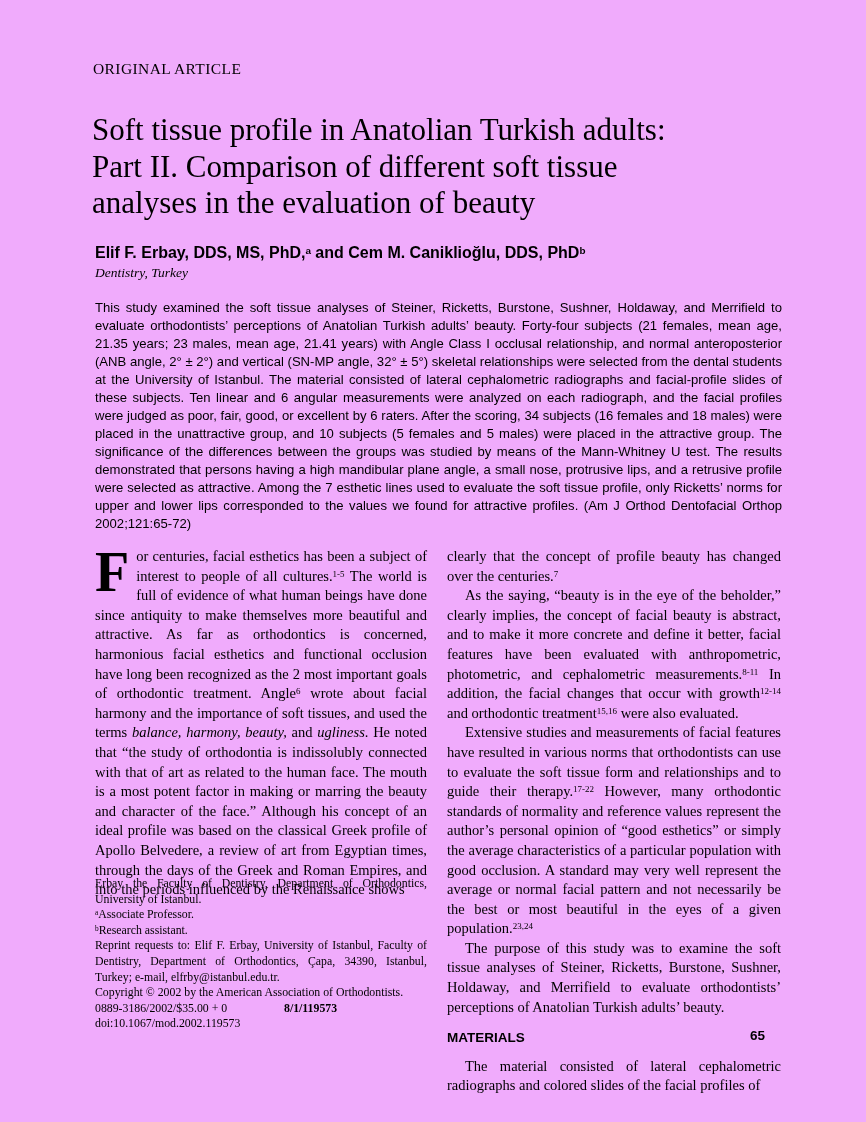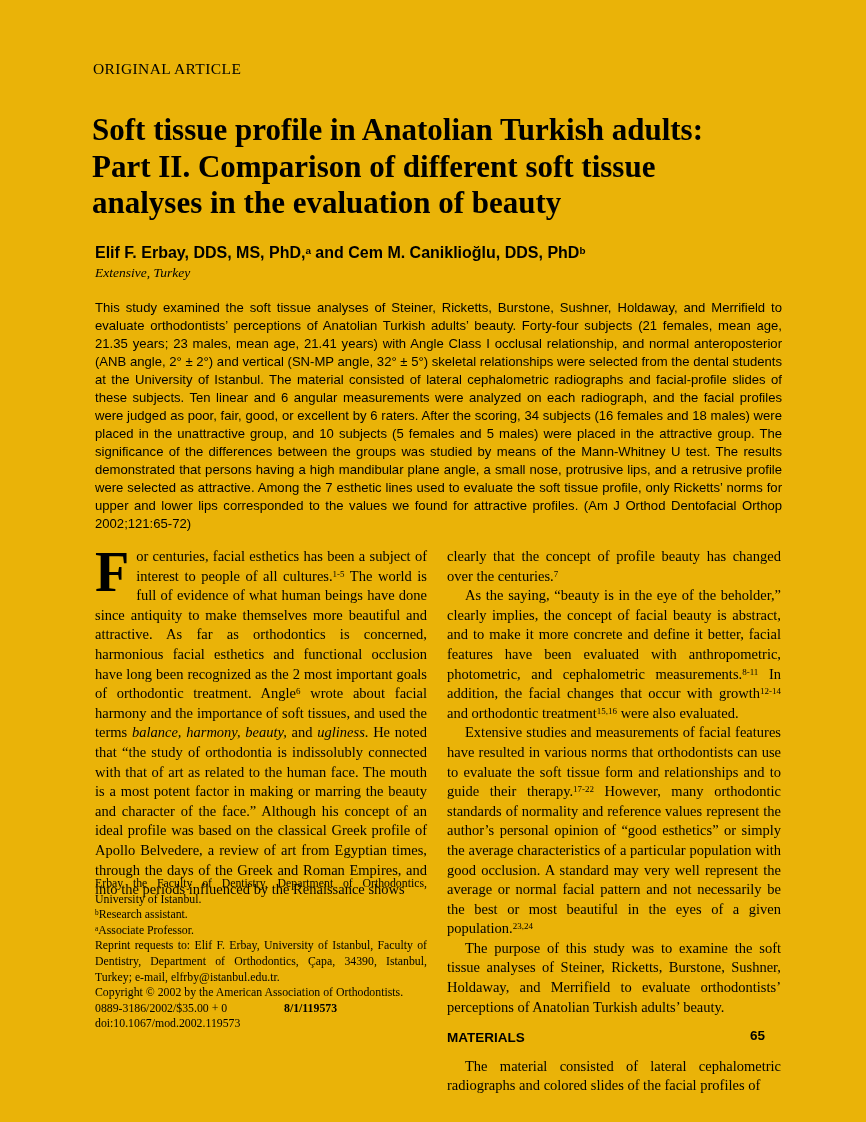--- a/index.html
+++ b/index.html
@@ -1,20 +1,20 @@
 <!DOCTYPE html>
 <html><head>
 <meta charset="utf-8">
 <style>
   html, body { margin: 0; padding: 0; background: #ffffff; }
   .page {
     position: relative;
     width: 866px;
     height: 1122px;
-    background: #eab308;
+    background: #f0abfc;
     color: #000;
     overflow: hidden;
   }
   .serif { font-family: "Liberation Serif", "DejaVu Serif", serif; }
 
   .eyebrow {
     position: absolute; left: 93px; top: 60px;
     font-family: "Liberation Serif", "DejaVu Serif", serif;
     font-size: 15.5px; letter-spacing: 0.4px;
   }
@@ -84,38 +84,38 @@
   i { font-style: italic; }
   b { font-weight: bold; margin-left: 48px; }
 </style>
 </head>
 <body>
 
 <div class="page">
 
   <div class="eyebrow">ORIGINAL ARTICLE</div>
 
-  <h1 class="article-title serif" style="font-weight:bold; margin:0;">Soft tissue profile in Anatolian Turkish adults:
+  <h1 class="article-title serif" style="font-weight:normal; margin:0;">Soft tissue profile in Anatolian Turkish adults:
 Part II. Comparison of different soft tissue
 analyses in the evaluation of beauty</h1>
 
   <div class="authors-line"><span>Elif F. Erbay, DDS, MS, PhD,</span><sup>a</sup><span> and Cem M. Caniklioğlu, DDS, PhD</span><sup>b</sup></div>
 
-  <div class="authors-location">Extensive, Turkey</div>
+  <div class="authors-location">Dentistry, Turkey</div>
 
   <div class="abstract">This study examined the soft tissue analyses of Steiner, Ricketts, Burstone, Sushner, Holdaway, and Merrifield to evaluate orthodontists’ perceptions of Anatolian Turkish adults’ beauty. Forty-four subjects (21 females, mean age, 21.35 years; 23 males, mean age, 21.41 years) with Angle Class I occlusal relationship, and normal anteroposterior (ANB angle, 2° ± 2°) and vertical (SN-MP angle, 32° ± 5°) skeletal relationships were selected from the dental students at the University of Istanbul. The material consisted of lateral cephalometric radiographs and facial-profile slides of these subjects. Ten linear and 6 angular measurements were analyzed on each radiograph, and the facial profiles were judged as poor, fair, good, or excellent by 6 raters. After the scoring, 34 subjects (16 females and 18 males) were placed in the unattractive group, and 10 subjects (5 females and 5 males) were placed in the attractive group. The significance of the differences between the groups was studied by means of the Mann-Whitney U test. The results demonstrated that persons having a high mandibular plane angle, a small nose, protrusive lips, and a retrusive profile were selected as attractive. Among the 7 esthetic lines used to evaluate the soft tissue profile, only Ricketts’ norms for upper and lower lips corresponded to the values we found for attractive profiles. (Am J Orthod Dentofacial Orthop 2002;121:65-72)</div>
 
   <div class="col-left">
     <p class="intro-para"><span class="dropcap">F</span><span><span>or centuries, facial esthetics has been a subject of interest to people of all cultures.</span><sup>1-5</sup><span> The world is full of evidence of what human beings have done since antiquity to make themselves more beautiful and attractive. As far as orthodontics is concerned, harmonious facial esthetics and functional occlusion have long been recognized as the 2 most important goals of orthodontic treatment. Angle</span><sup>6</sup><span> wrote about facial harmony and the importance of soft tissues, and used the terms </span><i>balance, harmony, beauty,</i><span> and </span><i>ugliness</i><span>. He noted that “the study of orthodontia is indissolubly connected with that of art as related to the human face. The mouth is a most potent factor in making or marring the beauty and character of the face.” Although his concept of an ideal profile was based on the classical Greek profile of Apollo Belvedere, a review of art from Egyptian times, through the days of the Greek and Roman Empires, and into the periods influenced by the Renaissance shows</span></span></p>
   </div>
 
   <div class="footnotes">
     <div class="fline"><span>Erbay the Faculty of Dentistry, Department of Orthodontics, University of Istanbul.</span></div>
+    <div class="fline"><sup>a</sup><span>Associate Professor.</span></div>
     <div class="fline"><sup>b</sup><span>Research assistant.</span></div>
-    <div class="fline"><sup>a</sup><span>Associate Professor.</span></div>
     <div class="fline"><span>Reprint requests to: Elif F. Erbay, University of Istanbul, Faculty of Dentistry, Department of Orthodontics, Çapa, 34390, Istanbul, Turkey; e-mail, elfrby@istanbul.edu.tr.</span></div>
     <div class="fline"><span>Copyright © 2002 by the American Association of Orthodontists.</span></div>
     <div class="fline"><span>0889-3186/2002/$35.00 + 0</span><b>&nbsp;&nbsp;&nbsp;8/1/119573</b></div>
     <div class="fline"><span>doi:10.1067/mod.2002.119573</span></div>
   </div>
 
   <div class="col-right">
     <p><span>clearly that the concept of profile beauty has changed over the centuries.</span><sup>7</sup></p>
     <p class="indent"><span>As the saying, “beauty is in the eye of the beholder,” clearly implies, the concept of facial beauty is abstract, and to make it more concrete and define it better, facial features have been evaluated with anthropometric, photometric, and cephalometric measurements.</span><sup>8-11</sup><span> In addition, the facial changes that occur with growth</span><sup>12-14</sup><span> and orthodontic treatment</span><sup>15,16</sup><span> were also evaluated.</span></p>
     <p class="indent"><span>Extensive studies and measurements of facial features have resulted in various norms that orthodontists can use to evaluate the soft tissue form and relationships and to guide their therapy.</span><sup>17-22</sup><span> However, many orthodontic standards of normality and reference values represent the author’s personal opinion of “good esthetics” or simply the average characteristics of a particular population with good occlusion. A standard may very well represent the average or normal facial pattern and not necessarily be the best or most beautiful in the eyes of a given population.</span><sup>23,24</sup></p>

